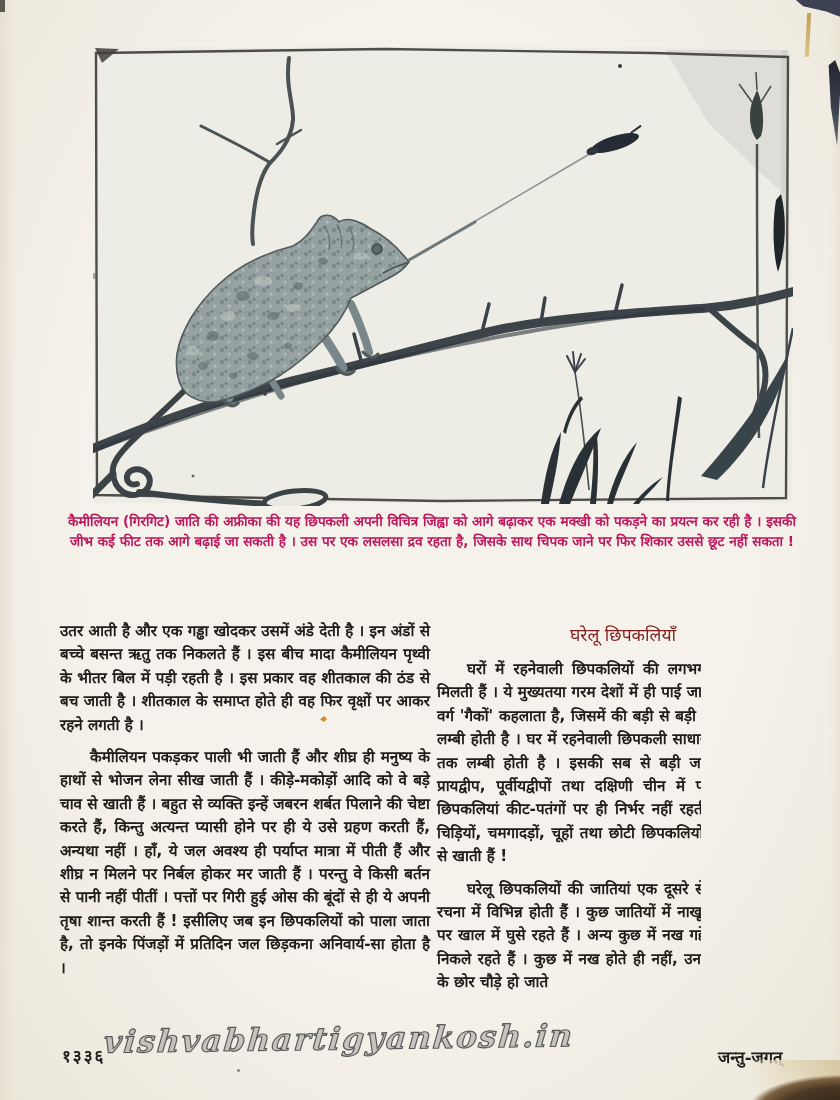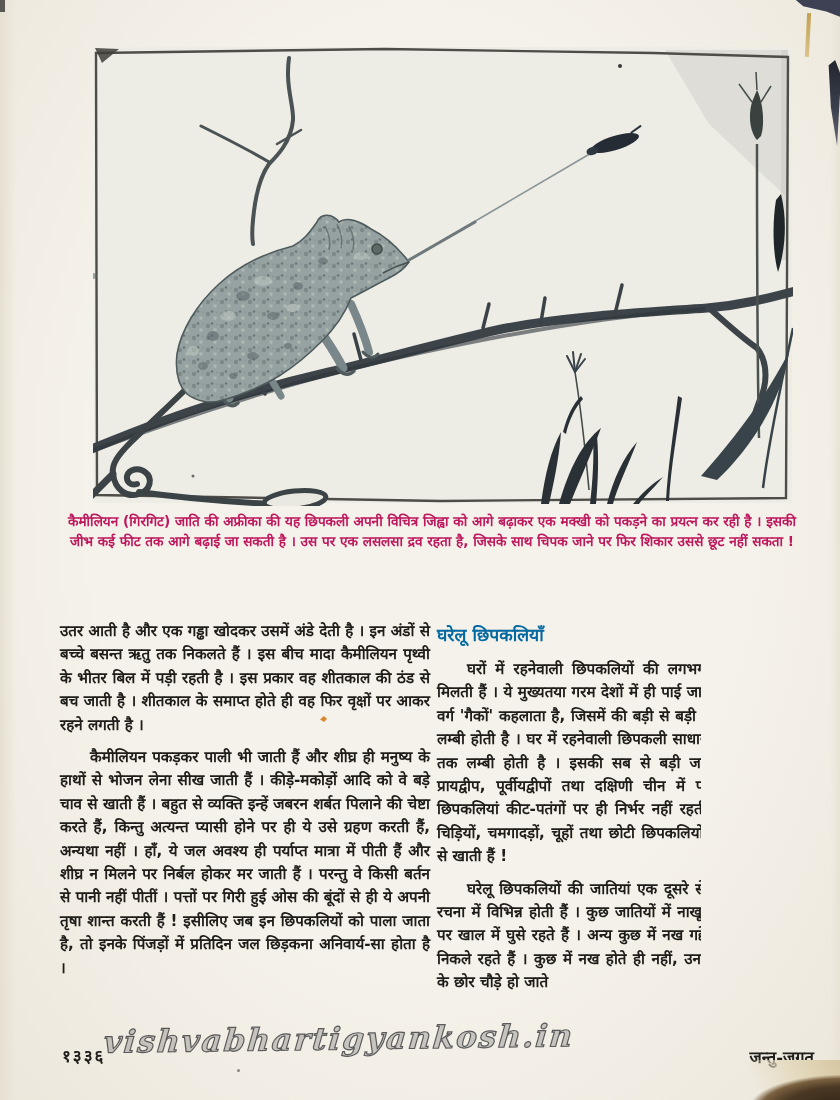--- a/index.html
+++ b/index.html
@@ -22,24 +22,24 @@
   .columns{position:absolute;left:0;top:620px;width:701px;height:436px;overflow:hidden;}
   .col{position:absolute;top:0;}
   .col-left{left:60px;width:370px;}
   .col-right{left:437px;width:372px;}
   .col p{
     margin:0 0 9px 0;font-size:15.2px;line-height:23.4px;font-weight:700;
     text-align:justify;color:#1f1d19;
   }
   .indent{text-indent:30px;}
   .col-heading{
-    margin:2px 0 12px 0;font-size:17.5px;font-weight:700;text-align:left;color:#0369a1;
+    margin:2px 0 12px 0;font-size:17.5px;font-weight:400;text-align:center;color:#7f1d1d;
   }
   .pageno{position:absolute;left:62px;top:1044px;font-size:17px;font-weight:700;letter-spacing:2px;}
-  .journal{position:absolute;left:718px;top:1045px;width:96px;text-align:right;font-size:16.5px;font-weight:700;}
+  .journal{position:absolute;left:718px;top:1045px;width:96px;text-align:left;font-size:16.5px;font-weight:700;}
   .watermark{
     position:absolute;left:104px;top:1020px;width:540px;
     font-family:"DejaVu Serif",serif;font-style:italic;font-weight:700;
     font-size:31px;letter-spacing:2px;white-space:nowrap;
     color:rgba(45,45,50,0.22);
     -webkit-text-stroke:1.2px rgba(40,40,45,0.72);
     transform:rotate(-0.8deg) skewX(-6deg);
   }
   
   .corner-tr{position:absolute;right:0;top:0;width:46px;height:21px;background:#3e4054;

